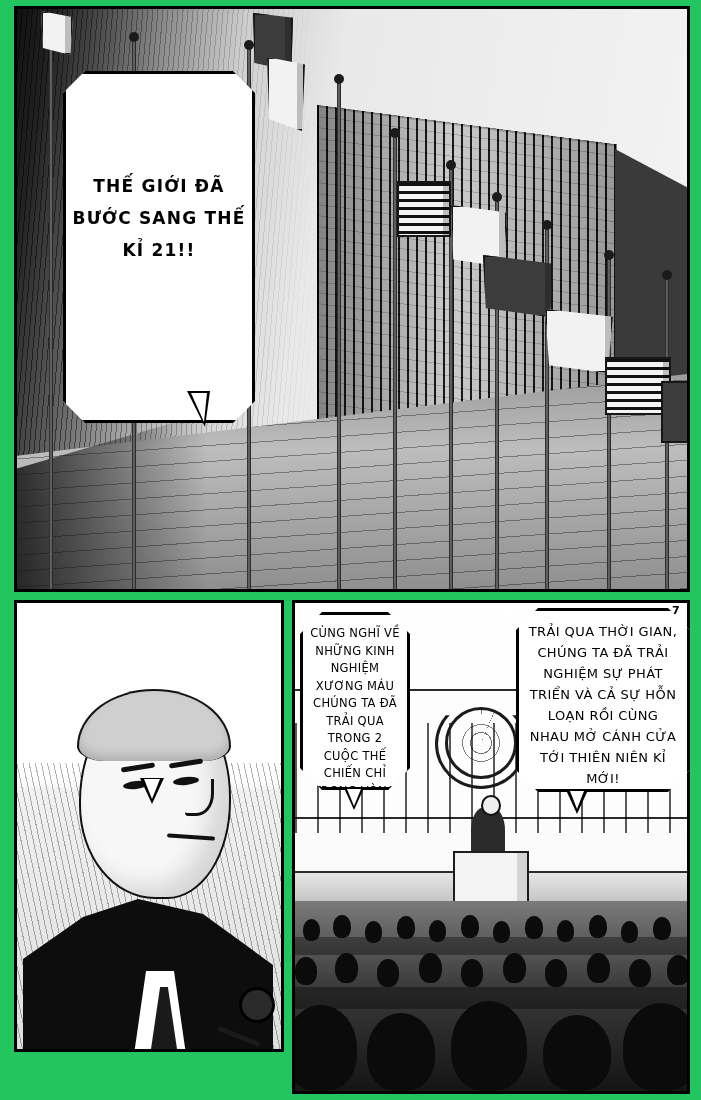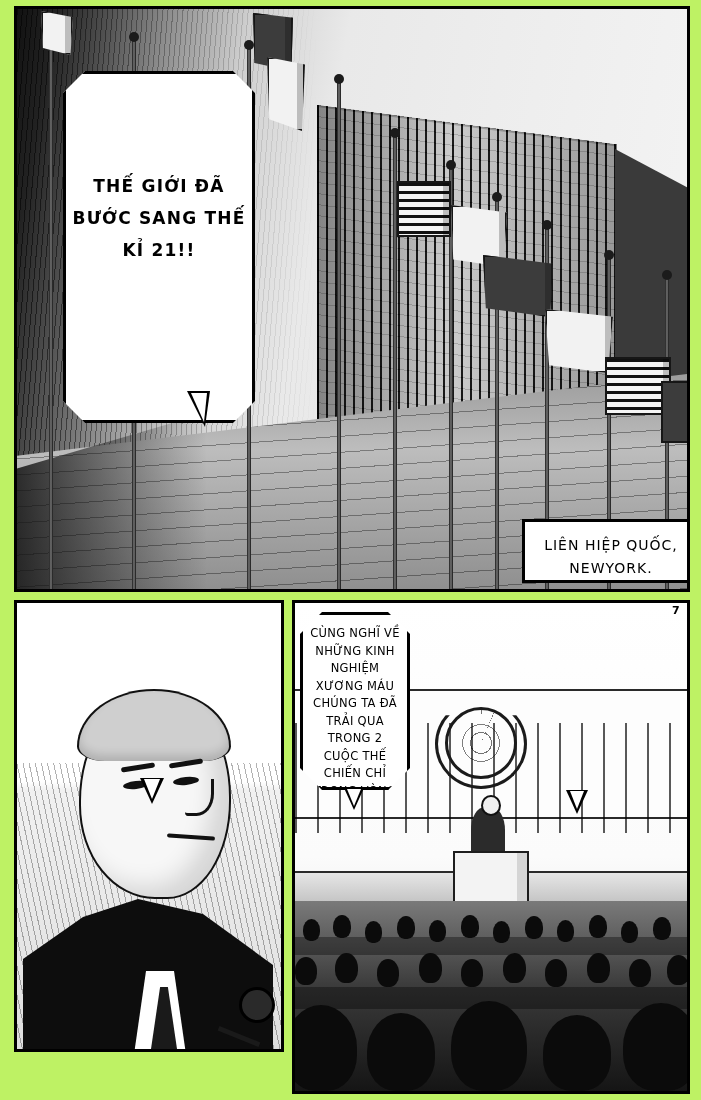--- a/index.html
+++ b/index.html
@@ -10,21 +10,21 @@
   body {
     width: 701px;
     height: 1100px;
     font-family: "DejaVu Sans", sans-serif;
     overflow: hidden;
   }
   #page {
     position: relative;
     width: 701px;
     height: 1100px;
-    background: #bef264;
+    background: #22c55e;
     overflow: hidden;
   }
 
   
   .panel {
     position: absolute;
     background: #ffffff;
     border: 3px solid #000000;
     overflow: hidden;
     box-sizing: border-box;
@@ -465,21 +465,20 @@
       <div class="flag" style="left:24px;  top:2px;   width:28px; height:40px; clip-path:polygon(0 0,100% 14%,92% 100%,6% 84%);"></div>
     </div>
 
     <div class="balloon octagon" id="balloon-main">
       <div class="text">THẾ GIỚI ĐÃ BƯỚC SANG THẾ KỈ 21!!</div>
     </div>
     <div id="balloon-main-tail">
         <i></i>
       </div>
 
-    <div class="balloon" id="caption-un">LIÊN HIỆP QUỐC, NEWYORK.</div>
   </div>
 
   <div class="panel" id="panel-bl">
     <div class="art">
       <div class="portrait-bg"></div>
       <div class="portrait-hatch"></div>
       <div class="suit"></div>
       <div class="shirt"></div>
       <div class="tie"></div>
       <div class="head"></div>
@@ -547,19 +546,20 @@
 
   <div class="tail-down" id="tail-left">
       <i></i>
     </div>
 
   <div class="balloon octagon" id="balloon-mid">CÙNG NGHĨ VỀ NHỮNG KINH NGHIỆM XƯƠNG MÁU CHÚNG TA ĐÃ TRẢI QUA TRONG 2 CUỘC THẾ CHIẾN CHỈ TRONG VÒNG 100 NĂM...</div>
   <div class="tail-down" id="tail-mid">
       <i></i>
     </div>
 
+  <div class="balloon octagon" id="balloon-right">TRẢI QUA THỜI GIAN, CHÚNG TA ĐÃ TRẢI NGHIỆM SỰ PHÁT TRIỂN VÀ CẢ SỰ HỖN LOẠN RỒI CÙNG NHAU MỞ CÁNH CỬA TỚI THIÊN NIÊN KỈ MỚI!</div>
   <div class="tail-down" id="tail-right">
       <i></i>
     </div>
 
   <div class="pagenum" id="pagenum-7">7</div>
 
 </div>
 
 </body></html>

